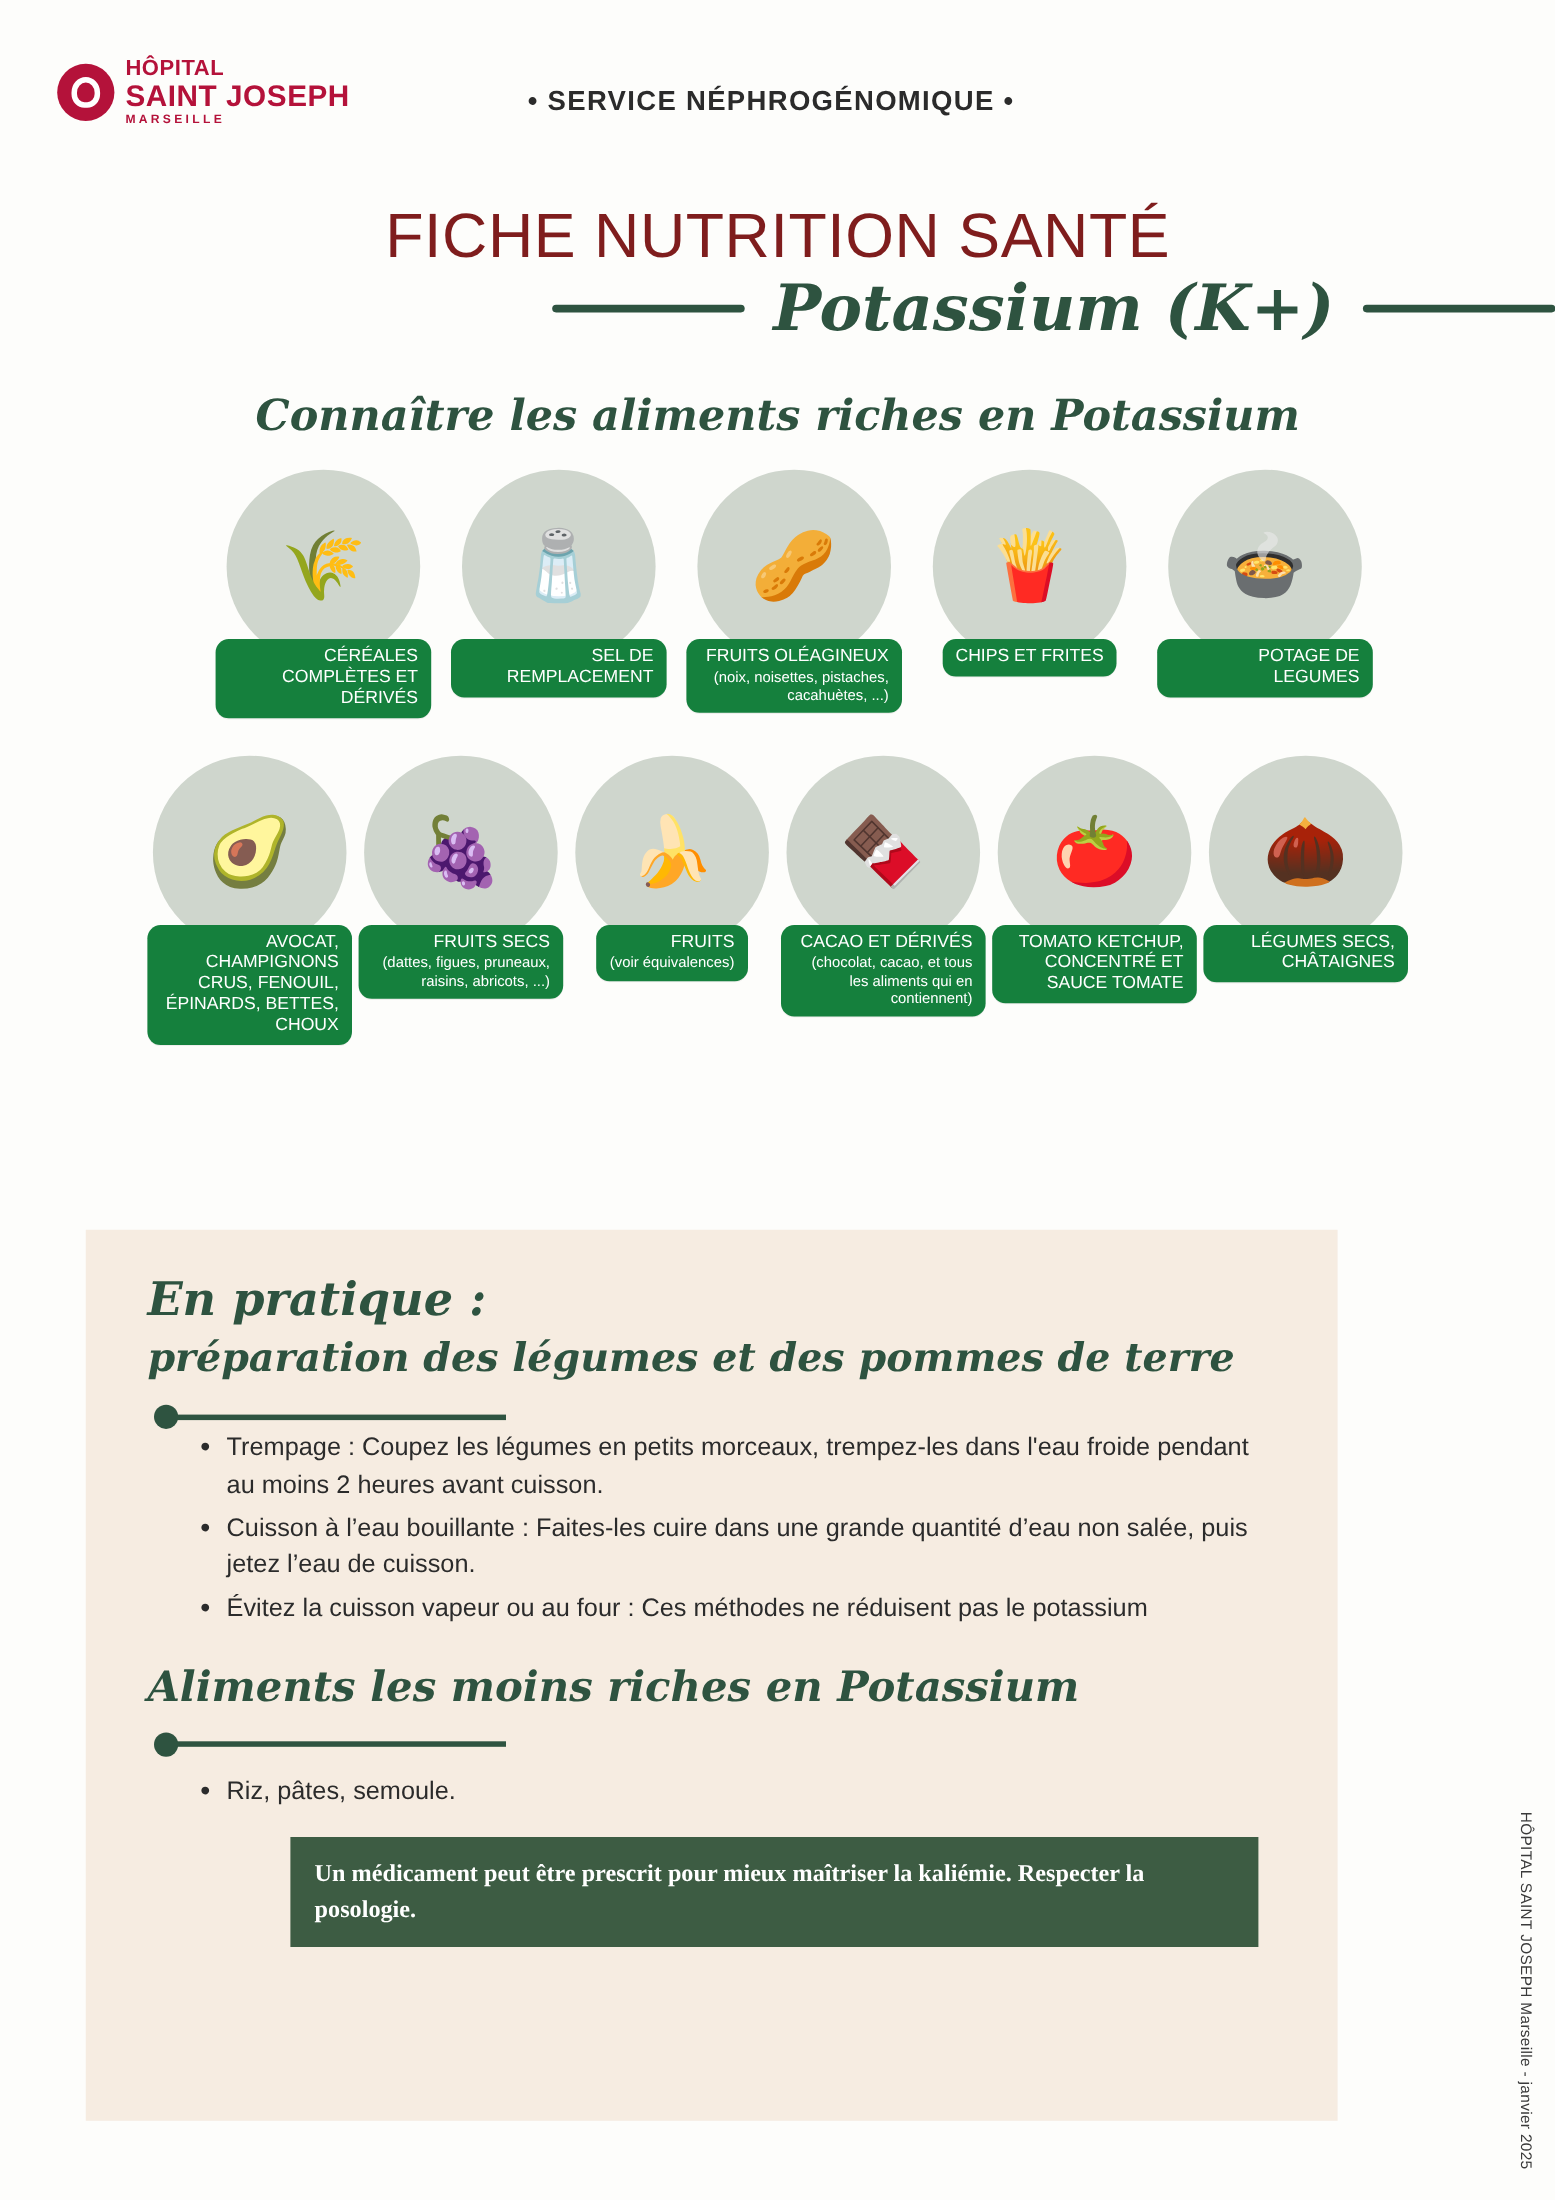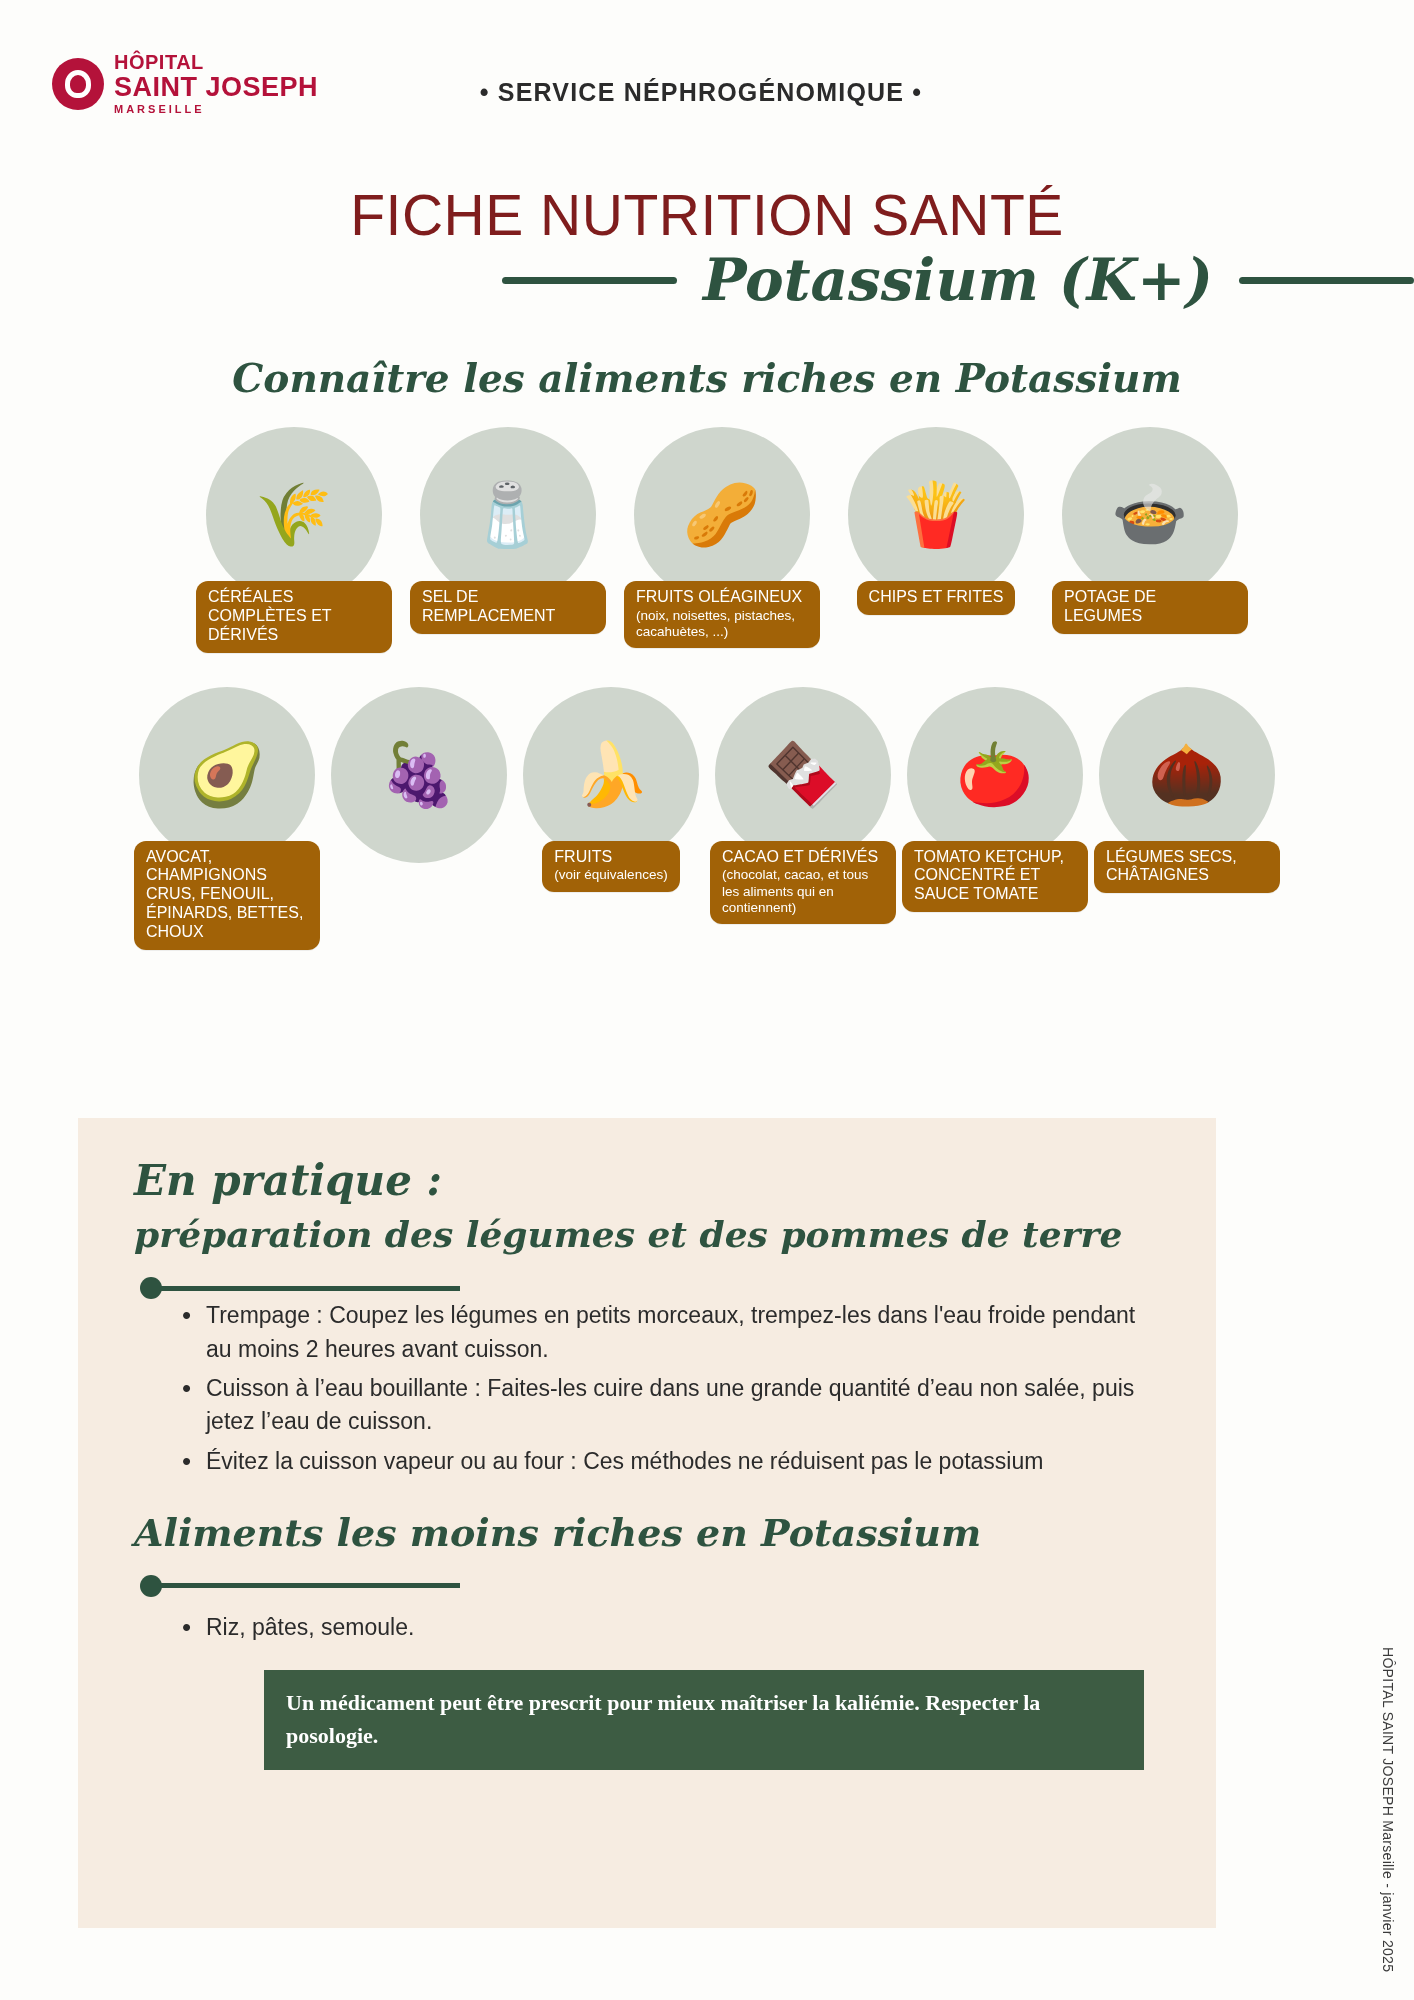--- a/index.html
+++ b/index.html
@@ -157,25 +157,25 @@
     background: #cfd6cd;
     display: flex;
     align-items: center;
     justify-content: center;
     font-size: 62px;
     line-height: 1;
   }
 
   .label {
     margin-top: -22px;
-    background: #a16207;
+    background: #15803d;
     color: #ffffff;
     border-radius: 12px;
     padding: 7px 12px 8px;
-    text-align: left;
+    text-align: right;
     font-size: 16px;
     line-height: 1.18;
     max-width: 196px;
     position: relative;
     z-index: 2;
     box-shadow: 0 1px 0 rgba(0,0,0,0.06);
   }
   .label .small {
     display: block;
     font-size: 13.5px;
@@ -349,20 +349,24 @@
     <div class="row row-2">
       <div class="food narrow">
         <div class="circle">🥑</div>
         <div class="label">
           <span>AVOCAT, CHAMPIGNONS CRUS, FENOUIL, ÉPINARDS, BETTES, CHOUX</span>
         </div>
       </div>
 
       <div class="food narrow">
         <div class="circle">🍇</div>
+        <div class="label">
+          <span>FRUITS SECS</span>
+          <span class="small">(dattes, figues, pruneaux, raisins, abricots, ...)</span>
+        </div>
       </div>
 
       <div class="food narrow">
         <div class="circle">🍌</div>
         <div class="label">
           <span>FRUITS</span>
           <span class="small">(voir équivalences)</span>
         </div>
       </div>
 

